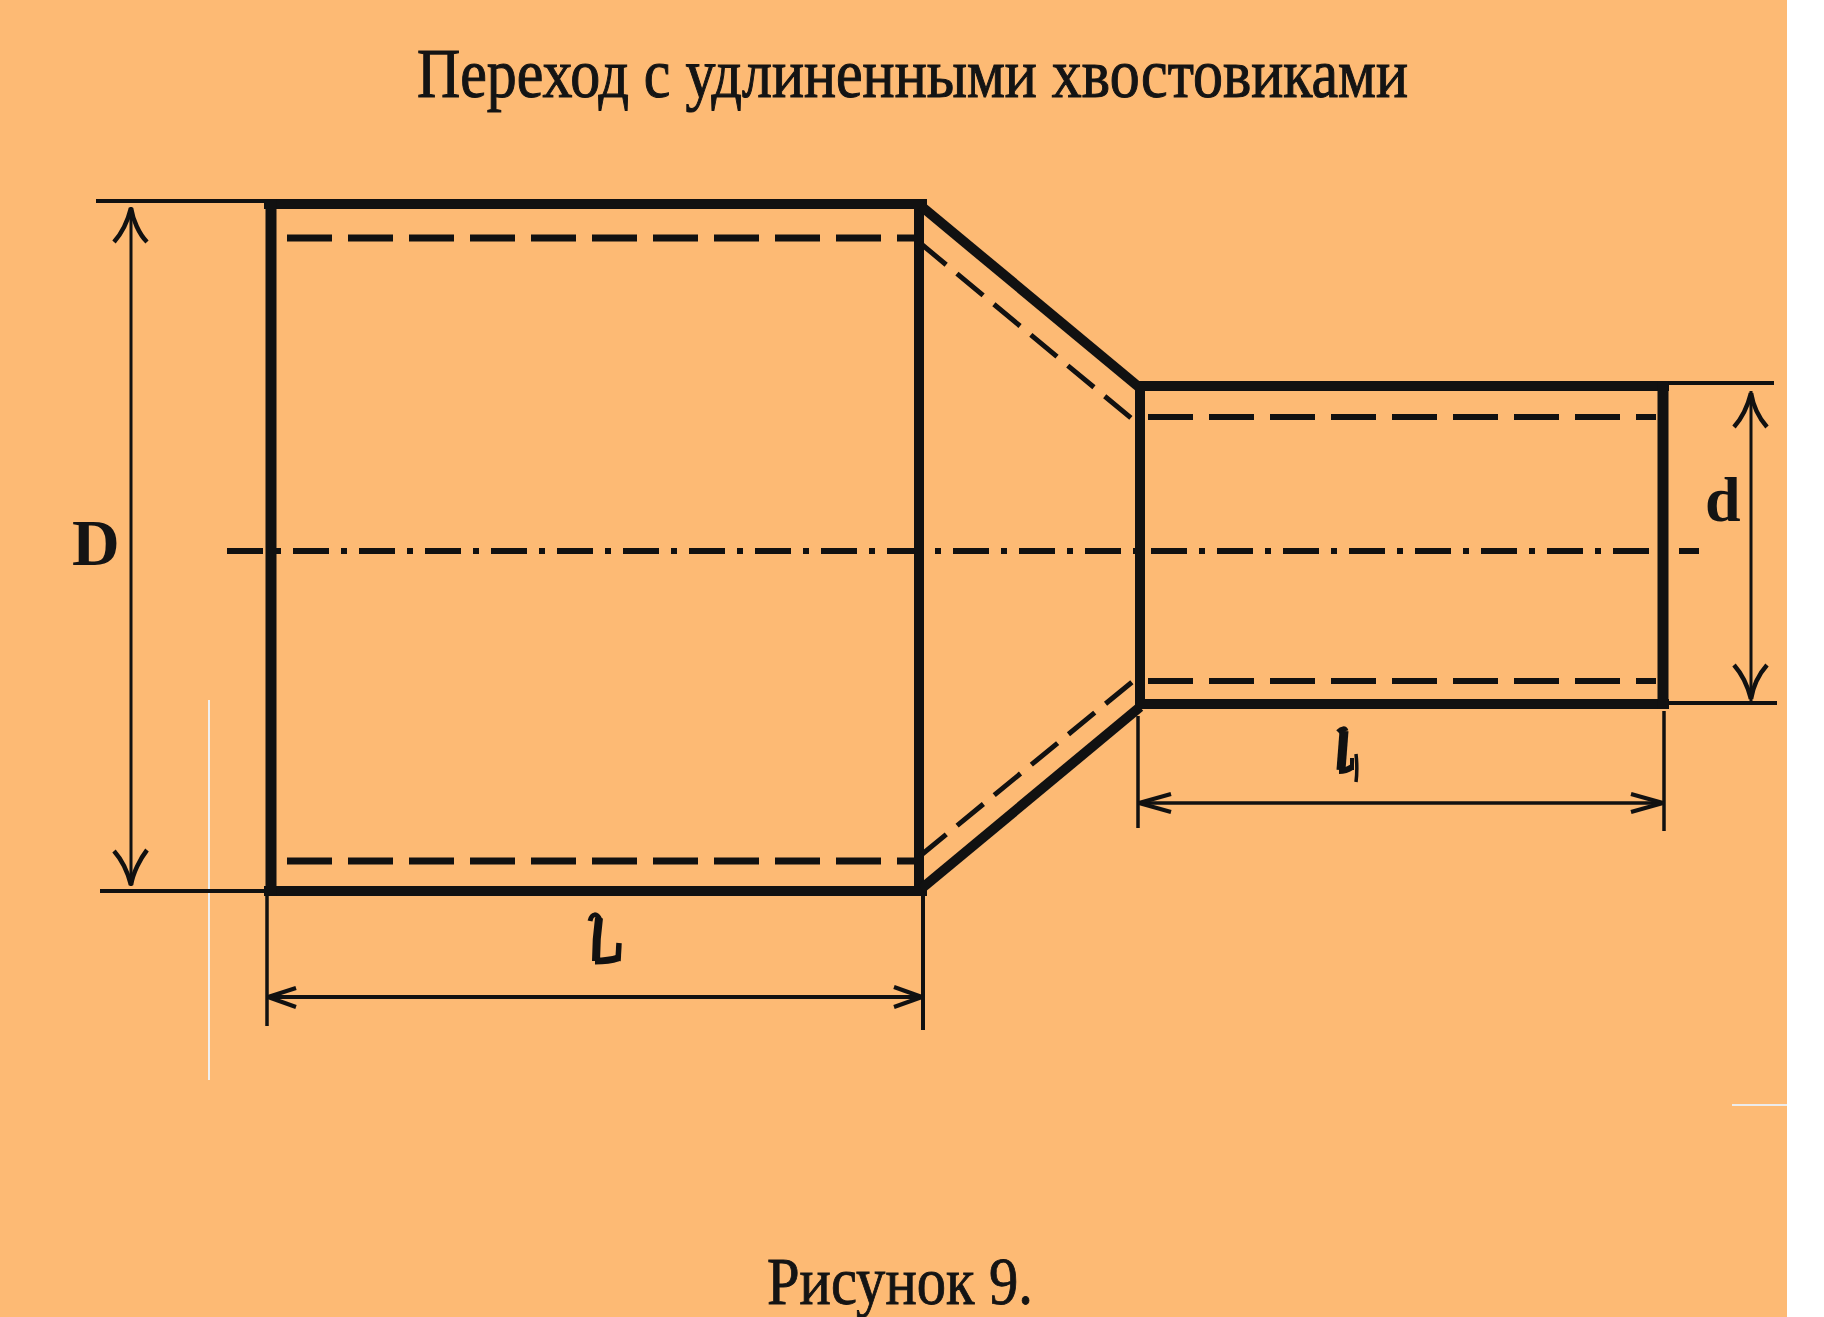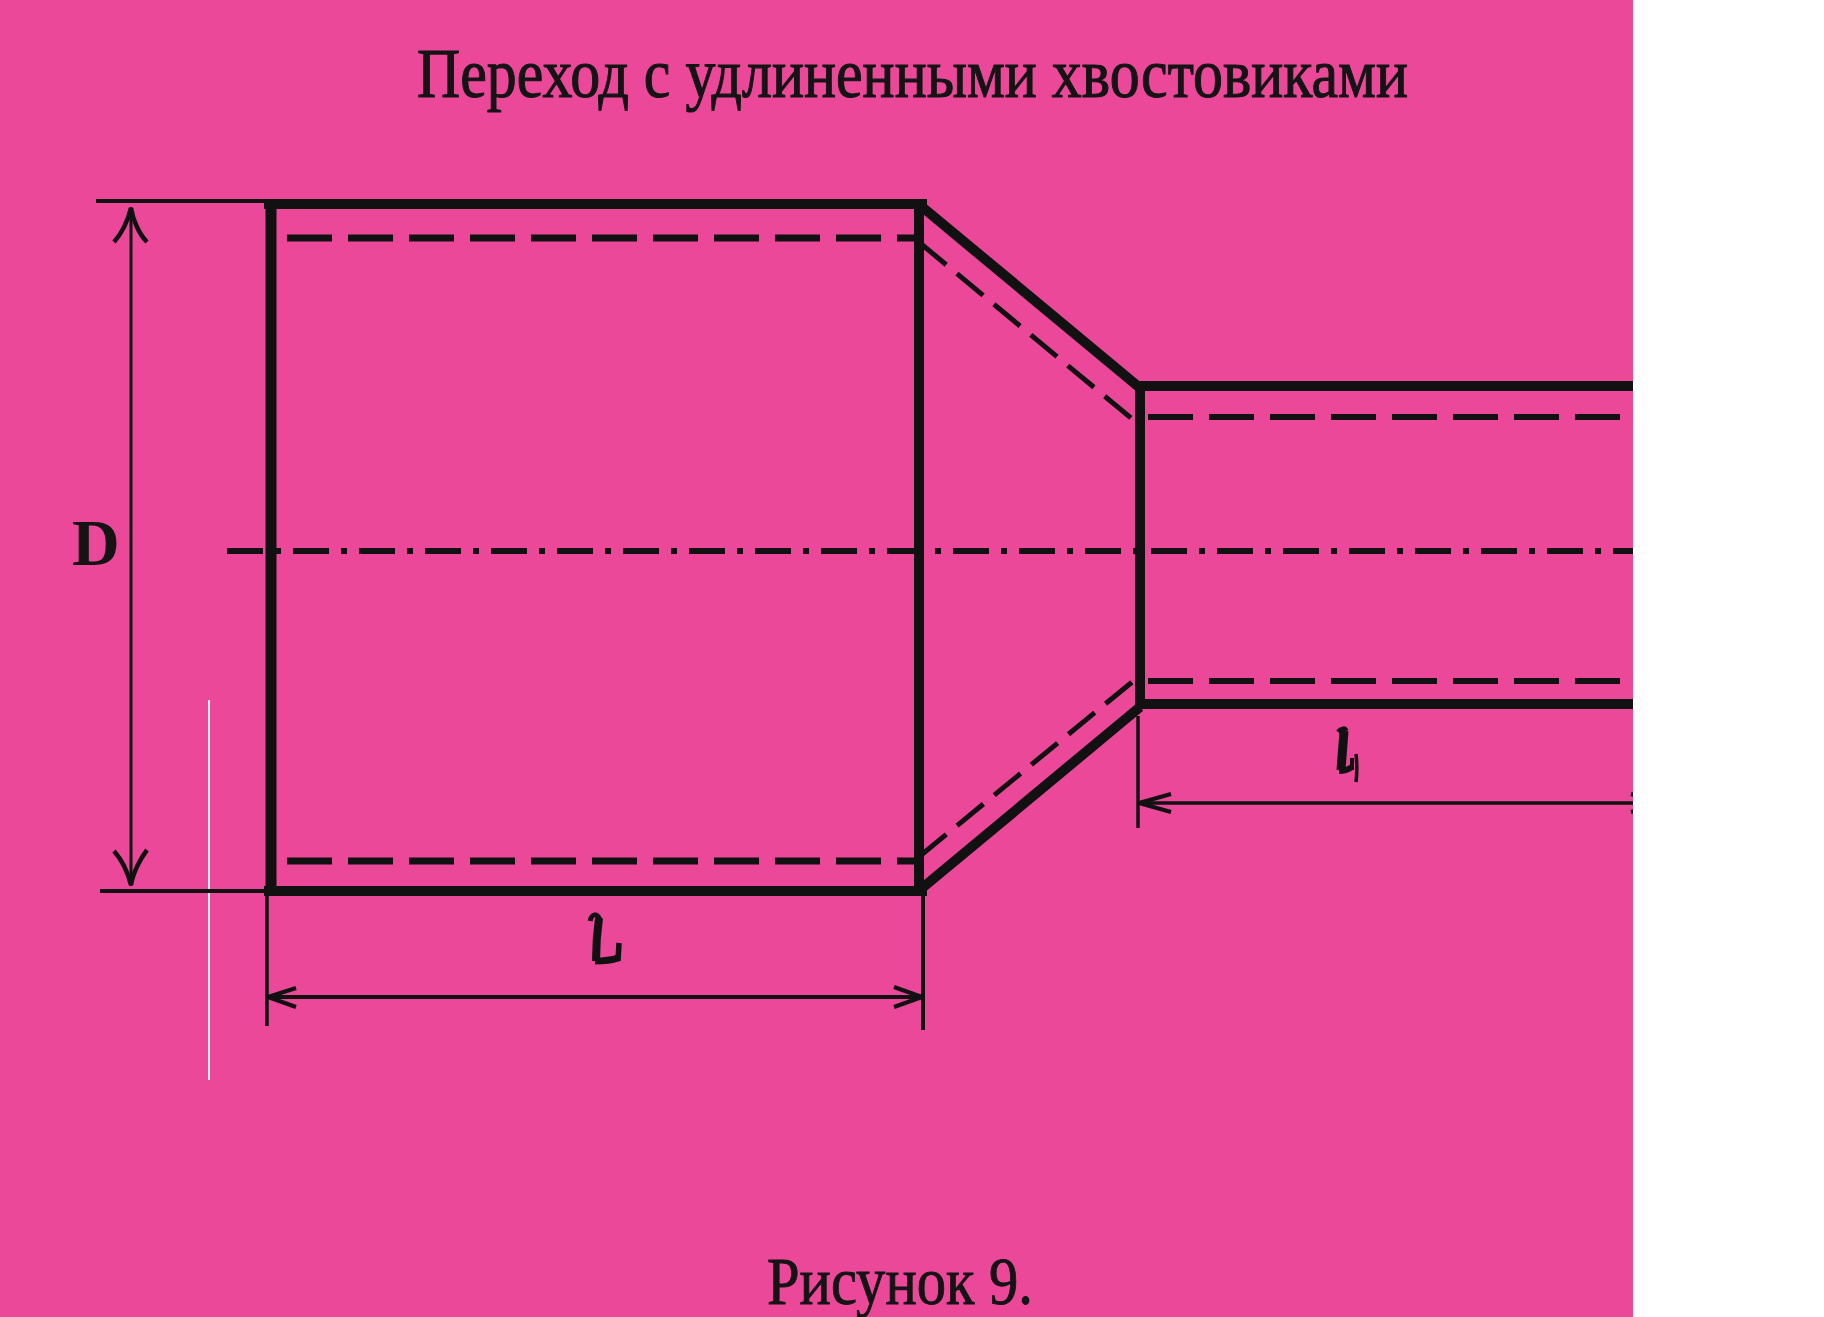--- a/index.html
+++ b/index.html
@@ -1,16 +1,16 @@
 <!DOCTYPE html>
 <html><head>
 <meta charset="utf-8">
 <style>
   html,body{margin:0;padding:0;background:#ffffff;}
-  .page{position:relative;width:1633px;height:1317px;background:#ec4899;overflow:hidden;}
+  .page{position:relative;width:1787px;height:1317px;background:#fdba74;overflow:hidden;}
   svg{position:absolute;left:0;top:0;}
   text{font-family:"Liberation Serif", serif;fill:#141414;}
 </style>
 </head>
 <body>
 <div class="page">
 <svg width="1824" height="1317" viewBox="0 0 1824 1317">
 
   <line x1="1812" y1="600" x2="1812" y2="1250" stroke="#e6e6e6" stroke-width="2"></line>
   <line x1="1732" y1="1105" x2="1824" y2="1105" stroke="#ececec" stroke-width="2"></line>

